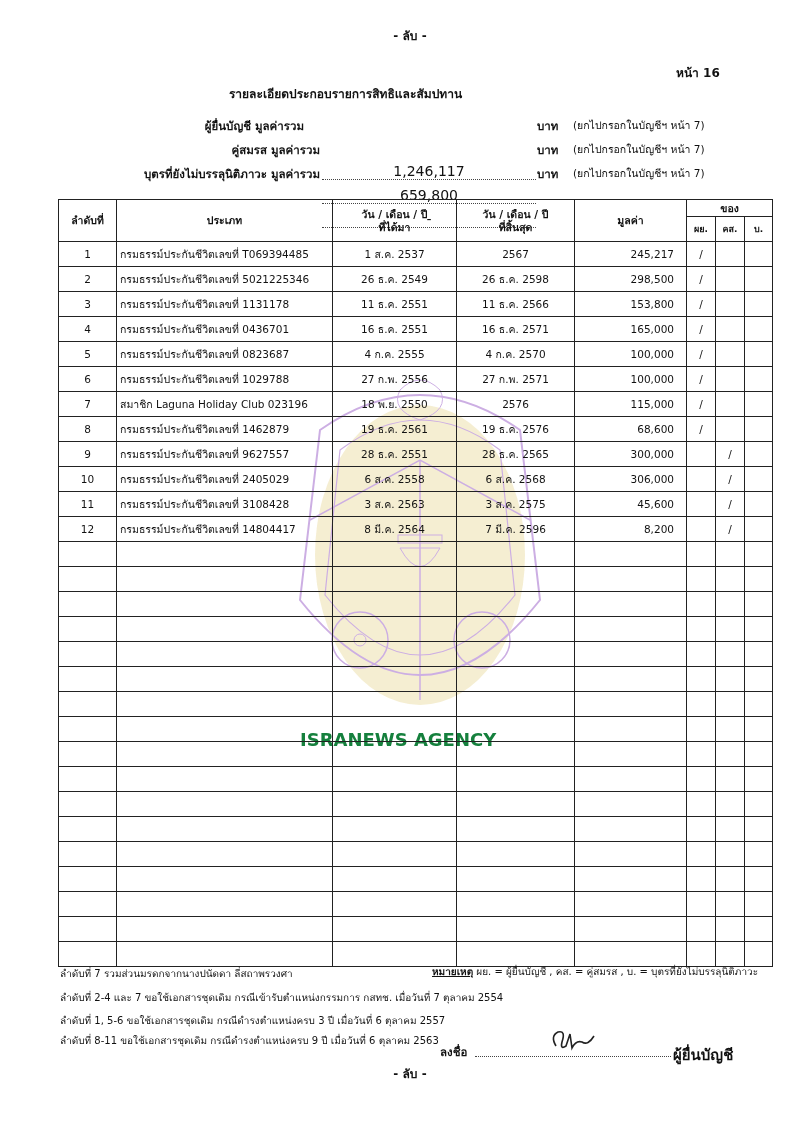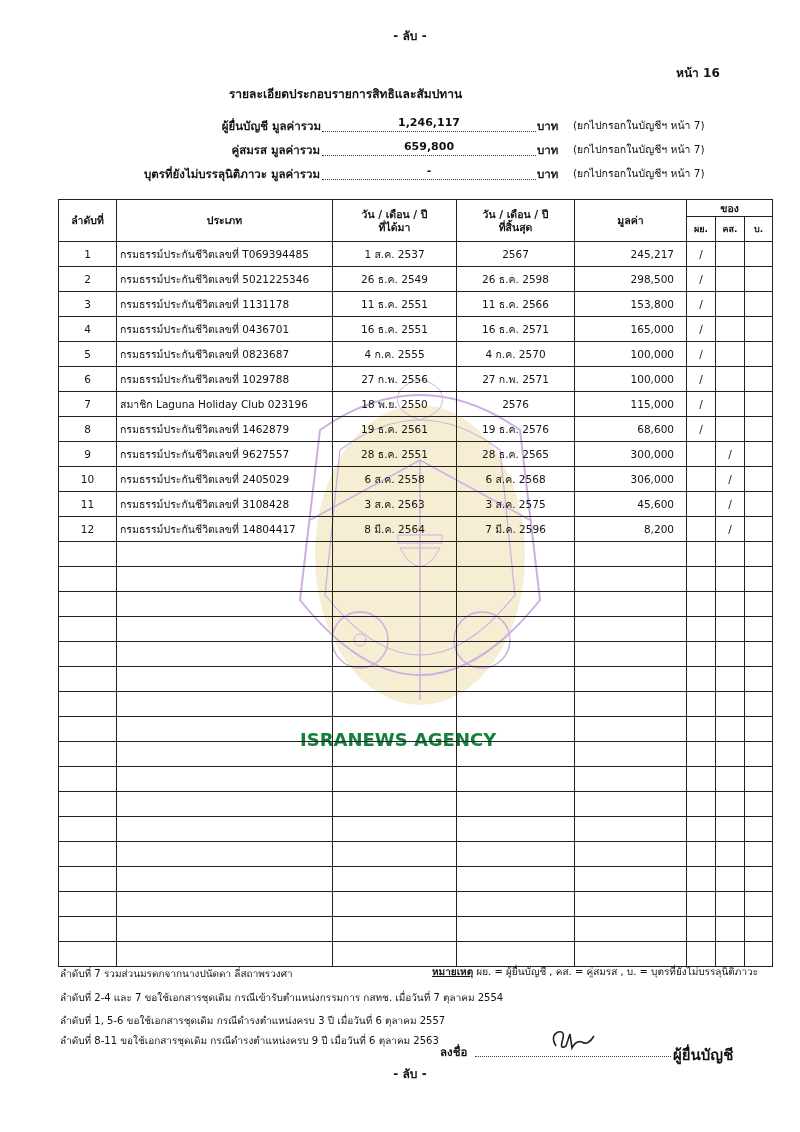--- a/index.html
+++ b/index.html
@@ -4,21 +4,21 @@
 <style>
   html, body { margin:0; padding:0; background:#ffffff; }
   body { width:800px; height:1132px; position:relative; overflow:hidden;
          font-family:"DejaVu Sans","Liberation Sans",sans-serif; color:#111; font-size:11px; }
   .abs { position:absolute; }
   .secret-top { left:0; width:800px; top:26px; text-align:center; font-size:12px; font-weight:bold; padding-left:20px; box-sizing:border-box; }
   .page-no { left:676px; top:63px; font-size:12px; font-weight:bold; }
   .title { left:0; width:676px; top:84px; text-align:center; font-size:12px; font-weight:bold; padding-left:15px; box-sizing:border-box; }
   .sumrow { height:18px; font-size:11.5px; }
   .sum-label { position:absolute; right:480px; font-weight:bold; white-space:nowrap; }
-  .sum-value-line { position:absolute; left:322px; width:214px; border-bottom:1px dotted #444; height:14px; text-align:center; font-weight:bold; font-size:11px; line-height:12px; }
+  .sum-value-line { position:absolute; left:322px; width:214px; border-bottom:1px dotted #444; height:14px; text-align:center; font-weight:normal; font-size:14px; line-height:12px;margin-top:48px; }
   .sum-unit { position:absolute; left:537px; font-weight:bold; }
   .sum-note { position:absolute; left:573px; font-size:10.5px; }
 
   
   .wm { position:absolute; left:250px; top:370px; width:340px; height:390px; pointer-events:none; opacity:0.9; }
 
   table.grid { position:absolute; left:58px; top:199px; width:714px; border-collapse:collapse; table-layout:fixed; }
   table.grid td, table.grid th { border:1px solid #222; padding:0 3px; height:24px; font-size:10.5px; font-weight:normal; white-space:nowrap; overflow:hidden; }
   table.grid th { font-weight:bold; font-size:10.5px; line-height:13px; }
   .c { text-align:center; }
@@ -34,21 +34,21 @@
   .signature { position:absolute; left:548px; top:1028px; }
   .secret-bottom { left:0; width:800px; top:1064px; text-align:center; font-size:12px; font-weight:bold; padding-left:20px; box-sizing:border-box; }
 </style>
 </head>
 <body>
 
 <div class="abs secret-top">- ลับ -</div>
 <div class="abs page-no">หน้า 16</div>
 <div class="abs title">รายละเอียดประกอบรายการสิทธิและสัมปทาน</div>
 
-<div class="abs sumrow" style="left:0;top:117px;width:784px;padding-left:17px;">
+<div class="abs sumrow" style="left:0;top:117px;width:784px;">
   <span class="sum-label">ผู้ยื่นบัญชี  มูลค่ารวม</span>
   <span class="sum-value-line">1,246,117</span>
   <span class="sum-unit">บาท</span>
   <span class="sum-note">(ยกไปกรอกในบัญชีฯ หน้า 7)</span>
 </div>
 <div class="abs sumrow" style="left:0;top:141px;width:800px;">
   <span class="sum-label">คู่สมรส  มูลค่ารวม</span>
   <span class="sum-value-line">659,800</span>
   <span class="sum-unit">บาท</span>
   <span class="sum-note">(ยกไปกรอกในบัญชีฯ หน้า 7)</span>

